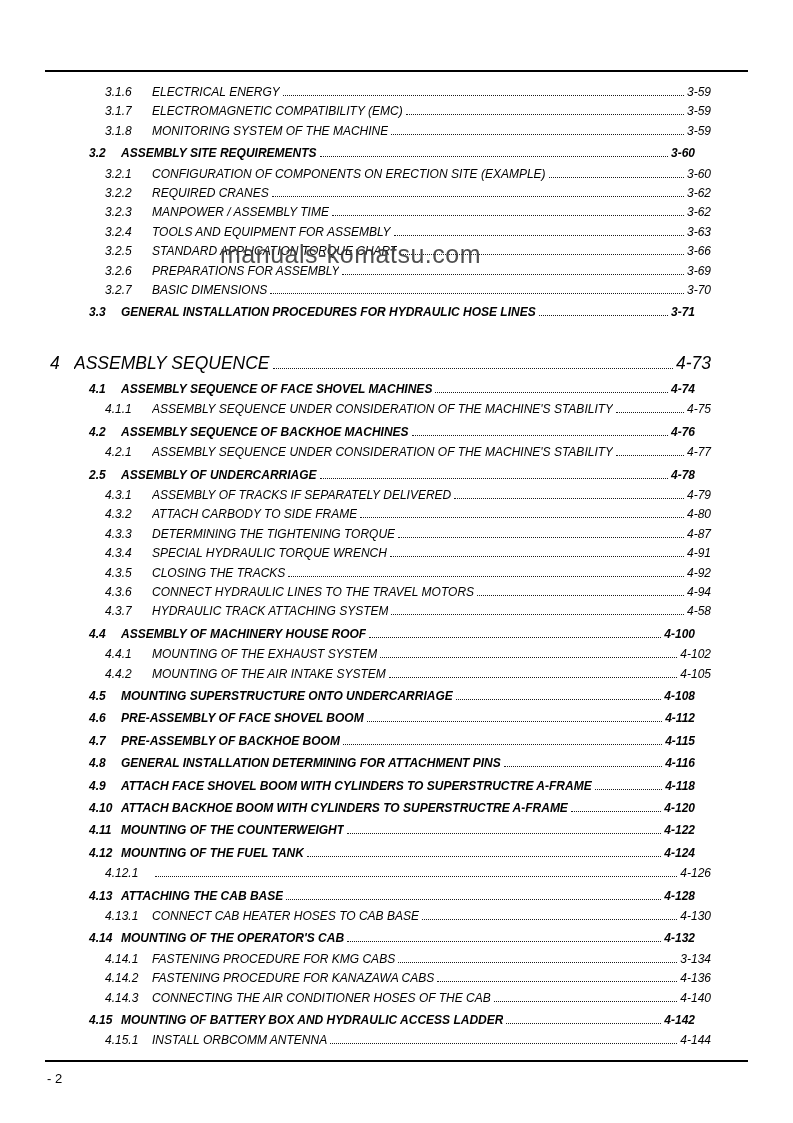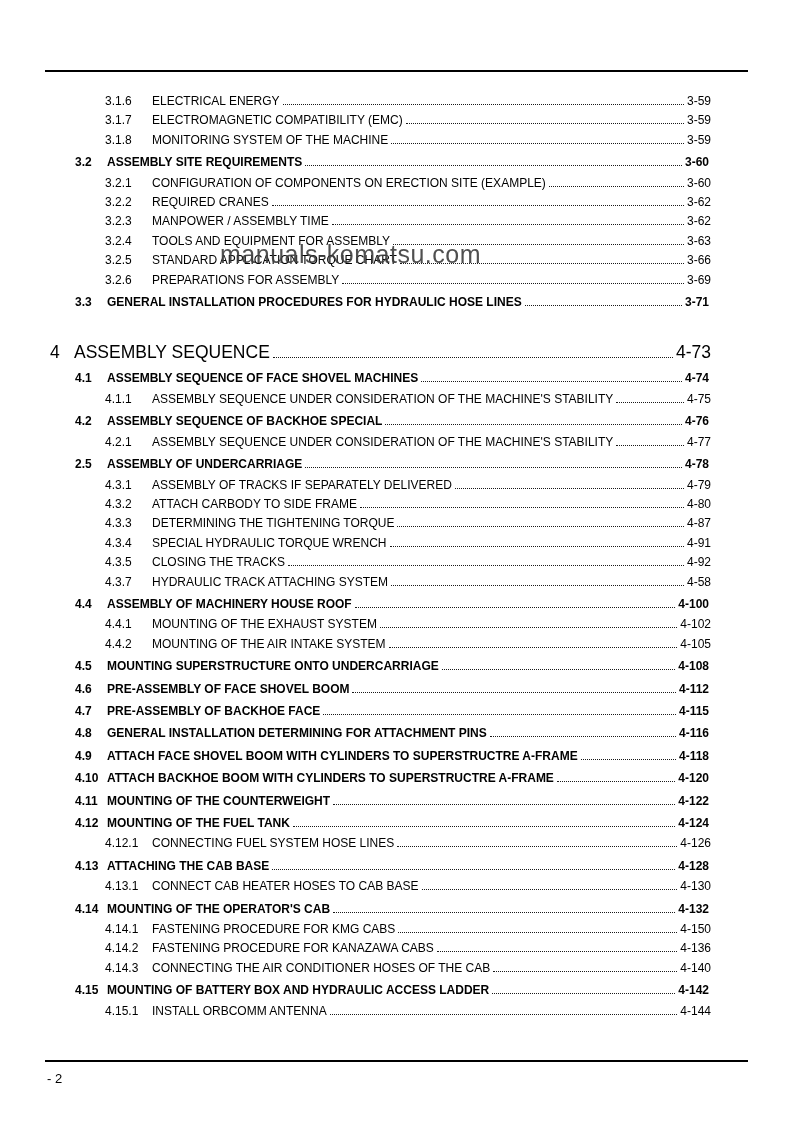--- a/index.html
+++ b/index.html
@@ -18,22 +18,23 @@
     width: 703px;
     height: 2px;
     background: #000000;
   }
   .rule-top { top: 70px; }
   .rule-bottom { top: 1060px; }
 
   .toc {
     position: absolute;
     left: 45px;
-    top: 92px;
+    top: 83px;
     width: 666px;
+    font-style: italic;
   }
   .toc-row {
     display: flex;
     align-items: baseline;
     font-size: 12px;
     line-height: 19.4px;
     white-space: nowrap;
   }
   .toc-num { flex: 0 0 auto; }
   .toc-title { flex: 0 1 auto; min-width: 0; overflow: hidden; }
@@ -42,21 +43,21 @@
     min-width: 6px;
     height: 0;
     border-bottom: 1.6px dotted #1a1a1a;
     margin: 0 3px;
   }
   .toc-page { flex: 0 0 auto; }
 
   .level-3 { padding-left: 60px; }
   .level-3 .toc-num { width: 47px; }
 
-  .level-2 { padding-left: 28px; font-weight: 700; margin: 3px 2px 1px; }
+  .level-2 { padding-left: 28px; font-weight: 700; margin: 3px 16px 1px; }
   .level-2 .toc-num { width: 32px; }
 
   .level-1 {
     padding-left: 5px;
     font-size: 17.5px;
     line-height: 26px;
     font-weight: 400;
     margin: 27px 0 4px;
   }
   .level-1 .toc-num { width: 24px; }
@@ -149,20 +150,26 @@
     <span class="toc-page">3-66</span>
   </div>
 
   <div class="toc-row level-3">
     <span class="toc-num">3.2.6</span>
     <span class="toc-title">PREPARATIONS FOR ASSEMBLY</span>
     <span class="toc-dots"></span>
     <span class="toc-page">3-69</span>
   </div>
 
+  <div class="toc-row level-3">
+    <span class="toc-num">3.2.7</span>
+    <span class="toc-title">BASIC DIMENSIONS</span>
+    <span class="toc-dots"></span>
+    <span class="toc-page">3-70</span>
+  </div>
 
   <div class="toc-row level-2">
     <span class="toc-num">3.3</span>
     <span class="toc-title">GENERAL INSTALLATION PROCEDURES FOR HYDRAULIC HOSE LINES</span>
     <span class="toc-dots"></span>
     <span class="toc-page">3-71</span>
   </div>
 
   <div class="toc-row level-1">
     <span class="toc-num">4</span>
@@ -180,21 +187,21 @@
 
   <div class="toc-row level-3">
     <span class="toc-num">4.1.1</span>
     <span class="toc-title">ASSEMBLY SEQUENCE UNDER CONSIDERATION OF THE MACHINE'S STABILITY</span>
     <span class="toc-dots"></span>
     <span class="toc-page">4-75</span>
   </div>
 
   <div class="toc-row level-2">
     <span class="toc-num">4.2</span>
-    <span class="toc-title">ASSEMBLY SEQUENCE OF BACKHOE SPECIAL</span>
+    <span class="toc-title">ASSEMBLY SEQUENCE OF BACKHOE MACHINES</span>
     <span class="toc-dots"></span>
     <span class="toc-page">4-76</span>
   </div>
 
   <div class="toc-row level-3">
     <span class="toc-num">4.2.1</span>
     <span class="toc-title">ASSEMBLY SEQUENCE UNDER CONSIDERATION OF THE MACHINE'S STABILITY</span>
     <span class="toc-dots"></span>
     <span class="toc-page">4-77</span>
   </div>
@@ -234,20 +241,26 @@
     <span class="toc-page">4-91</span>
   </div>
 
   <div class="toc-row level-3">
     <span class="toc-num">4.3.5</span>
     <span class="toc-title">CLOSING THE TRACKS</span>
     <span class="toc-dots"></span>
     <span class="toc-page">4-92</span>
   </div>
 
+  <div class="toc-row level-3">
+    <span class="toc-num">4.3.6</span>
+    <span class="toc-title">CONNECT HYDRAULIC LINES TO THE TRAVEL MOTORS</span>
+    <span class="toc-dots"></span>
+    <span class="toc-page">4-94</span>
+  </div>
 
   <div class="toc-row level-3">
     <span class="toc-num">4.3.7</span>
     <span class="toc-title">HYDRAULIC TRACK ATTACHING SYSTEM</span>
     <span class="toc-dots"></span>
     <span class="toc-page">4-58</span>
   </div>
 
   <div class="toc-row level-2">
     <span class="toc-num">4.4</span>
@@ -279,21 +292,21 @@
 
   <div class="toc-row level-2">
     <span class="toc-num">4.6</span>
     <span class="toc-title">PRE-ASSEMBLY OF FACE SHOVEL BOOM</span>
     <span class="toc-dots"></span>
     <span class="toc-page">4-112</span>
   </div>
 
   <div class="toc-row level-2">
     <span class="toc-num">4.7</span>
-    <span class="toc-title">PRE-ASSEMBLY OF BACKHOE FACE</span>
+    <span class="toc-title">PRE-ASSEMBLY OF BACKHOE BOOM</span>
     <span class="toc-dots"></span>
     <span class="toc-page">4-115</span>
   </div>
 
   <div class="toc-row level-2">
     <span class="toc-num">4.8</span>
     <span class="toc-title">GENERAL INSTALLATION DETERMINING FOR ATTACHMENT PINS</span>
     <span class="toc-dots"></span>
     <span class="toc-page">4-116</span>
   </div>
@@ -321,21 +334,20 @@
 
   <div class="toc-row level-2">
     <span class="toc-num">4.12</span>
     <span class="toc-title">MOUNTING OF THE FUEL TANK</span>
     <span class="toc-dots"></span>
     <span class="toc-page">4-124</span>
   </div>
 
   <div class="toc-row level-3">
     <span class="toc-num">4.12.1</span>
-    <span class="toc-title">CONNECTING FUEL SYSTEM HOSE LINES</span>
     <span class="toc-dots"></span>
     <span class="toc-page">4-126</span>
   </div>
 
   <div class="toc-row level-2">
     <span class="toc-num">4.13</span>
     <span class="toc-title">ATTACHING THE CAB BASE</span>
     <span class="toc-dots"></span>
     <span class="toc-page">4-128</span>
   </div>
@@ -351,21 +363,21 @@
     <span class="toc-num">4.14</span>
     <span class="toc-title">MOUNTING OF THE OPERATOR'S CAB</span>
     <span class="toc-dots"></span>
     <span class="toc-page">4-132</span>
   </div>
 
   <div class="toc-row level-3">
     <span class="toc-num">4.14.1</span>
     <span class="toc-title">FASTENING PROCEDURE FOR KMG CABS</span>
     <span class="toc-dots"></span>
-    <span class="toc-page">4-150</span>
+    <span class="toc-page">3-134</span>
   </div>
 
   <div class="toc-row level-3">
     <span class="toc-num">4.14.2</span>
     <span class="toc-title">FASTENING PROCEDURE FOR KANAZAWA CABS</span>
     <span class="toc-dots"></span>
     <span class="toc-page">4-136</span>
   </div>
 
   <div class="toc-row level-3">

